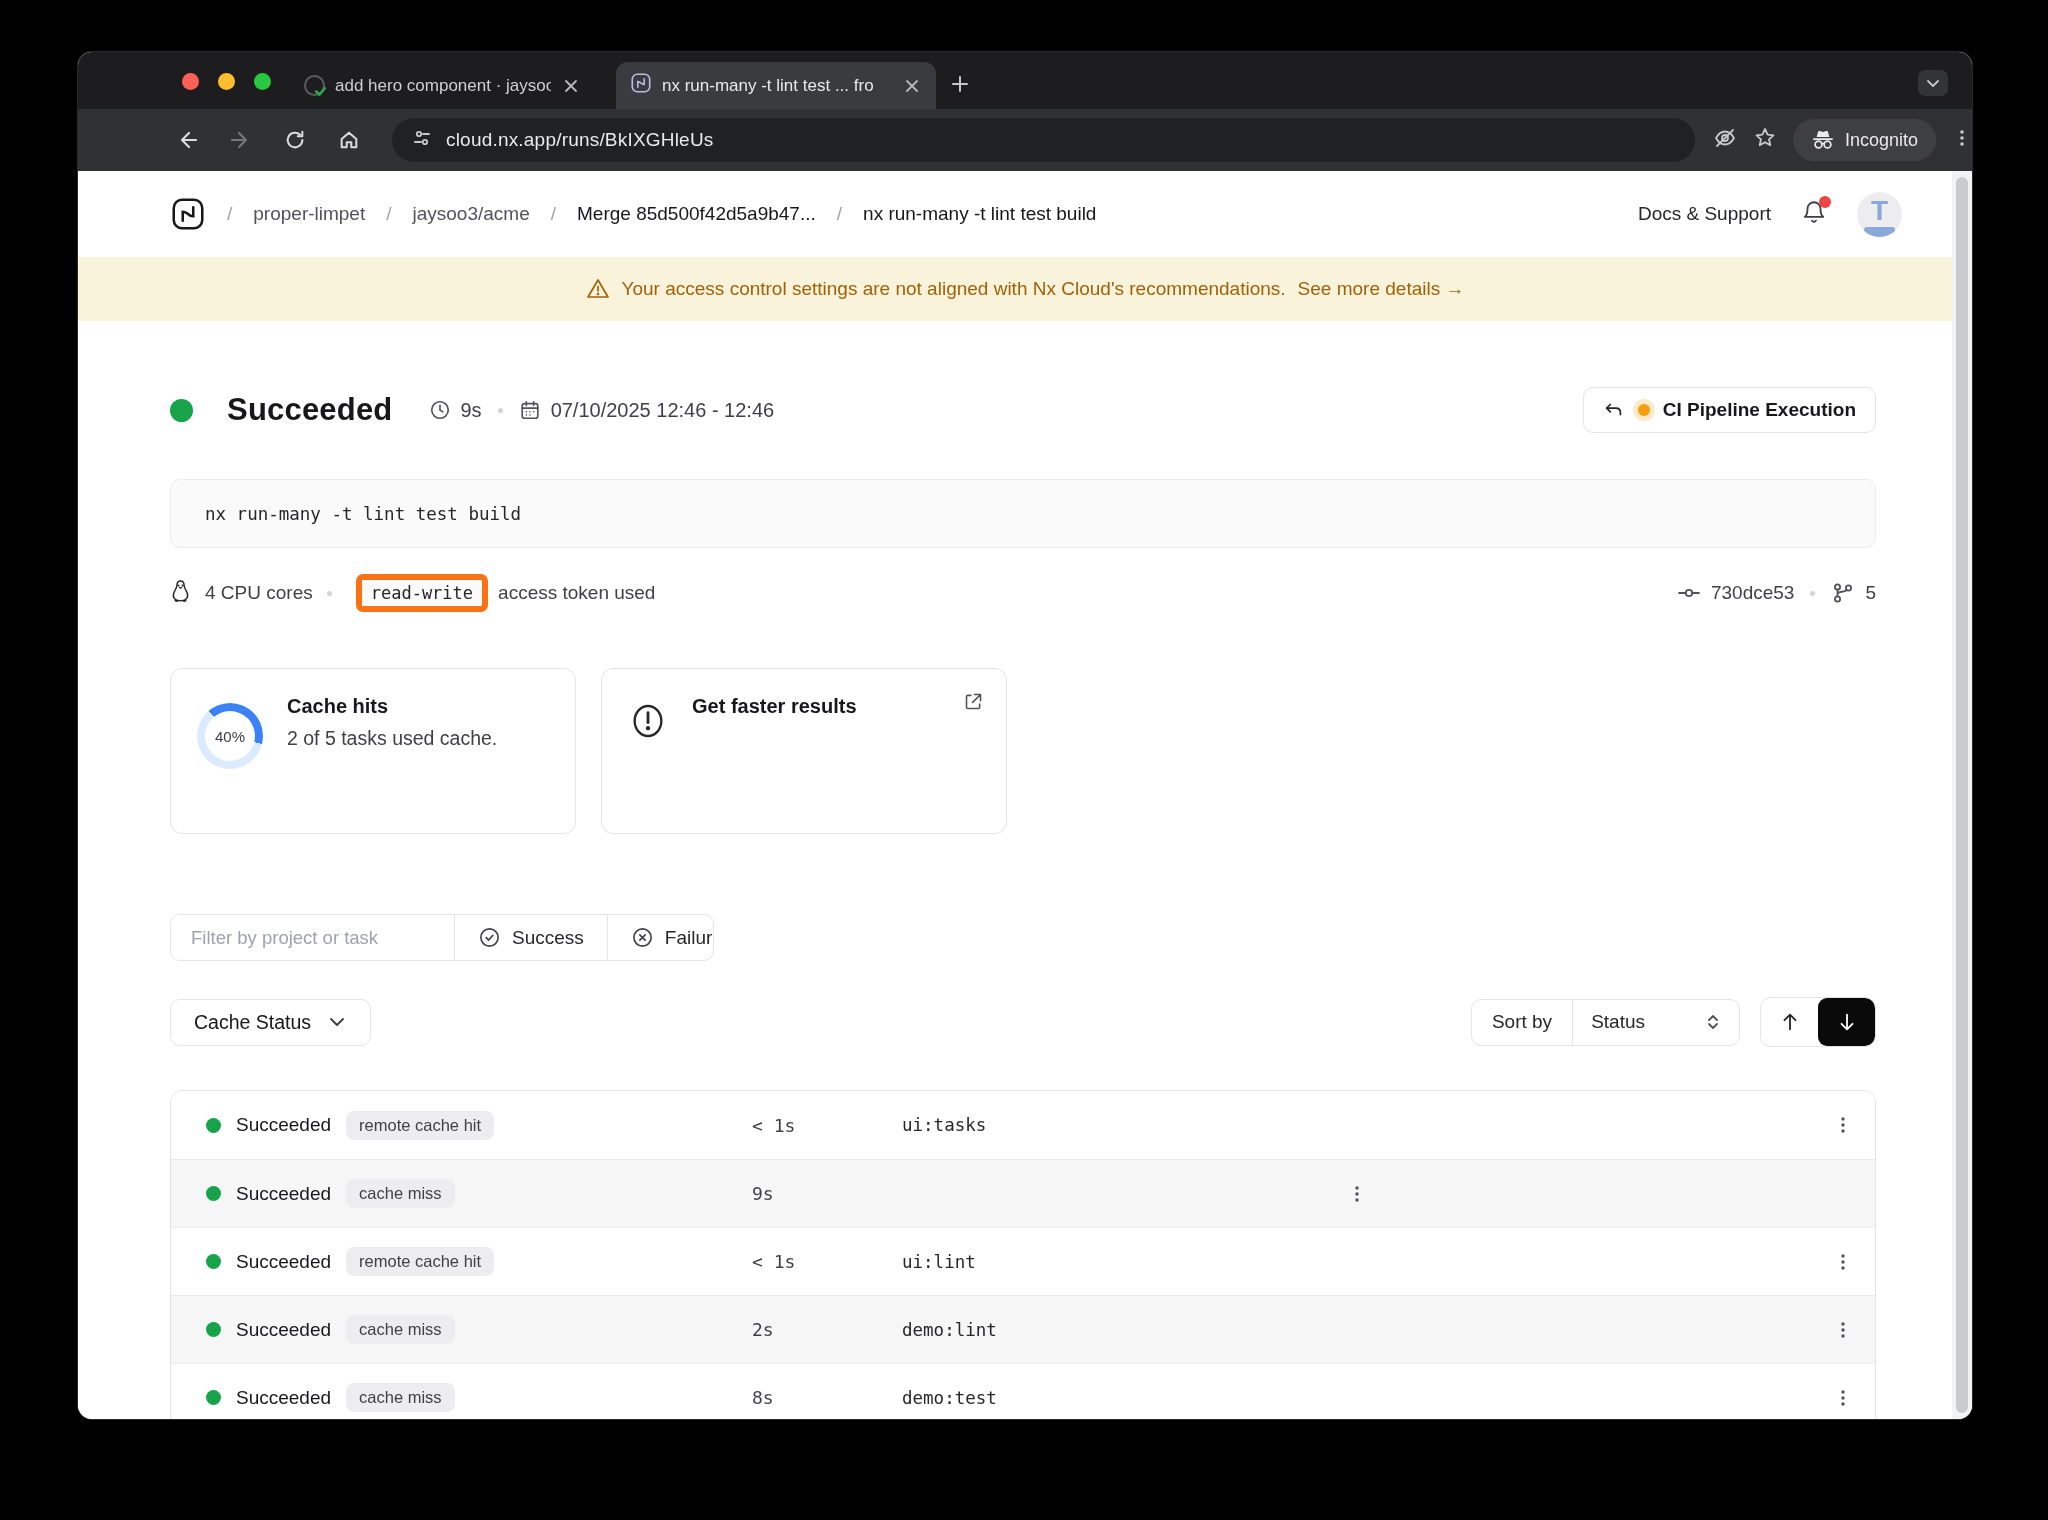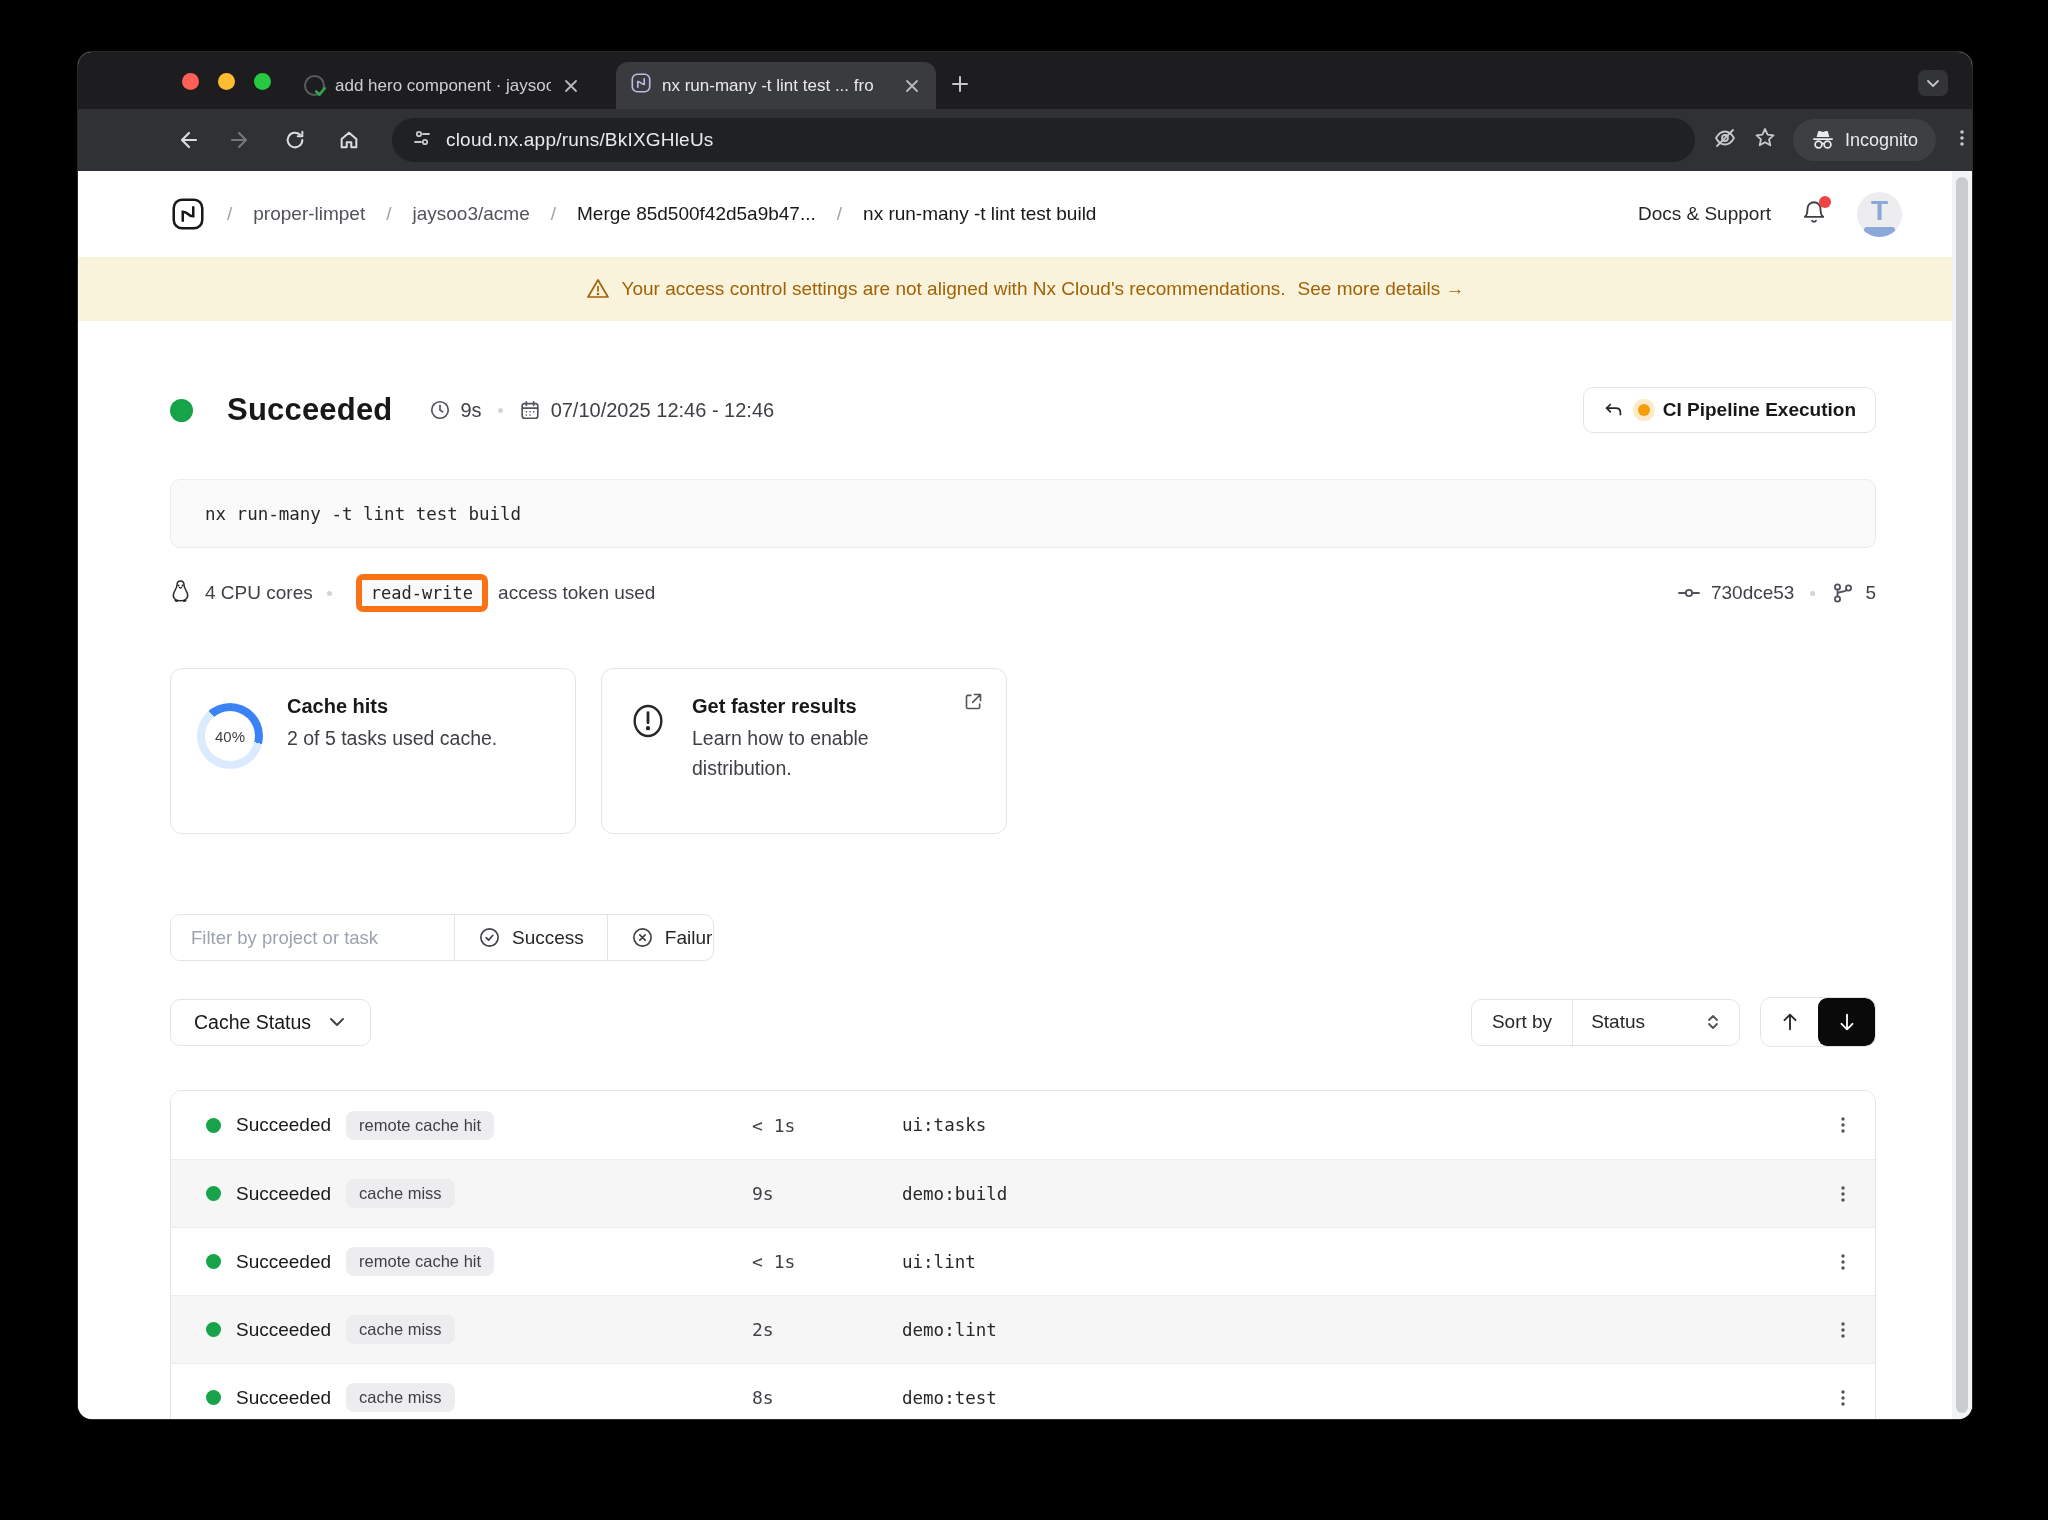--- a/index.html
+++ b/index.html
@@ -368,21 +368,20 @@
         <div class="card1-inner">
           <span class="bang">
             <svg width="40" height="40" viewBox="0 0 24 24" fill="none" stroke="currentColor" stroke-width="1.4">
                 <ellipse cx="12" cy="12" rx="8" ry="9"></ellipse>
                 <path d="M12 7 V13" stroke-width="1.7" stroke-linecap="round"></path>
                 <circle cx="12" cy="16.3" r="0.6" fill="currentColor"></circle>
               </svg>
           </span>
           <span>
             <div class="cardtitle">Get faster results</div>
-            <div class="cardtext">Learn how to enable distribution.</div>
           </span>
         </div>
       </div>
     </div>
 
     <div class="filterrow">
       <input class="filterinput" placeholder="Filter by project or task" style="">
       <span class="seg">
         <svg width="23" height="23" viewBox="0 0 24 24" fill="none" stroke="#3f3f46" stroke-width="1.7" stroke-linecap="round" stroke-linejoin="round">
             <circle cx="12" cy="12" r="9"></circle>
@@ -447,21 +446,20 @@
             </svg>
           </span>
       </div>
       <div class="trow">
         <span class="tstatus">
             <span class="rowdot"></span>
             <span class="rowstatus">Succeeded</span>
             <span class="cachebadge">cache miss</span>
           </span>
         <span class="tdur mono">9s</span>
-        <span class="ttask mono">demo:build</span>
         <span class="kebab">
             <svg width="20" height="20" viewBox="0 0 20 20" fill="currentColor">
               <circle cx="10" cy="4" r="1.7"></circle>
               <circle cx="10" cy="10" r="1.7"></circle>
               <circle cx="10" cy="16" r="1.7"></circle>
             </svg>
           </span>
       </div>
       <div class="trow">
         <span class="tstatus">

